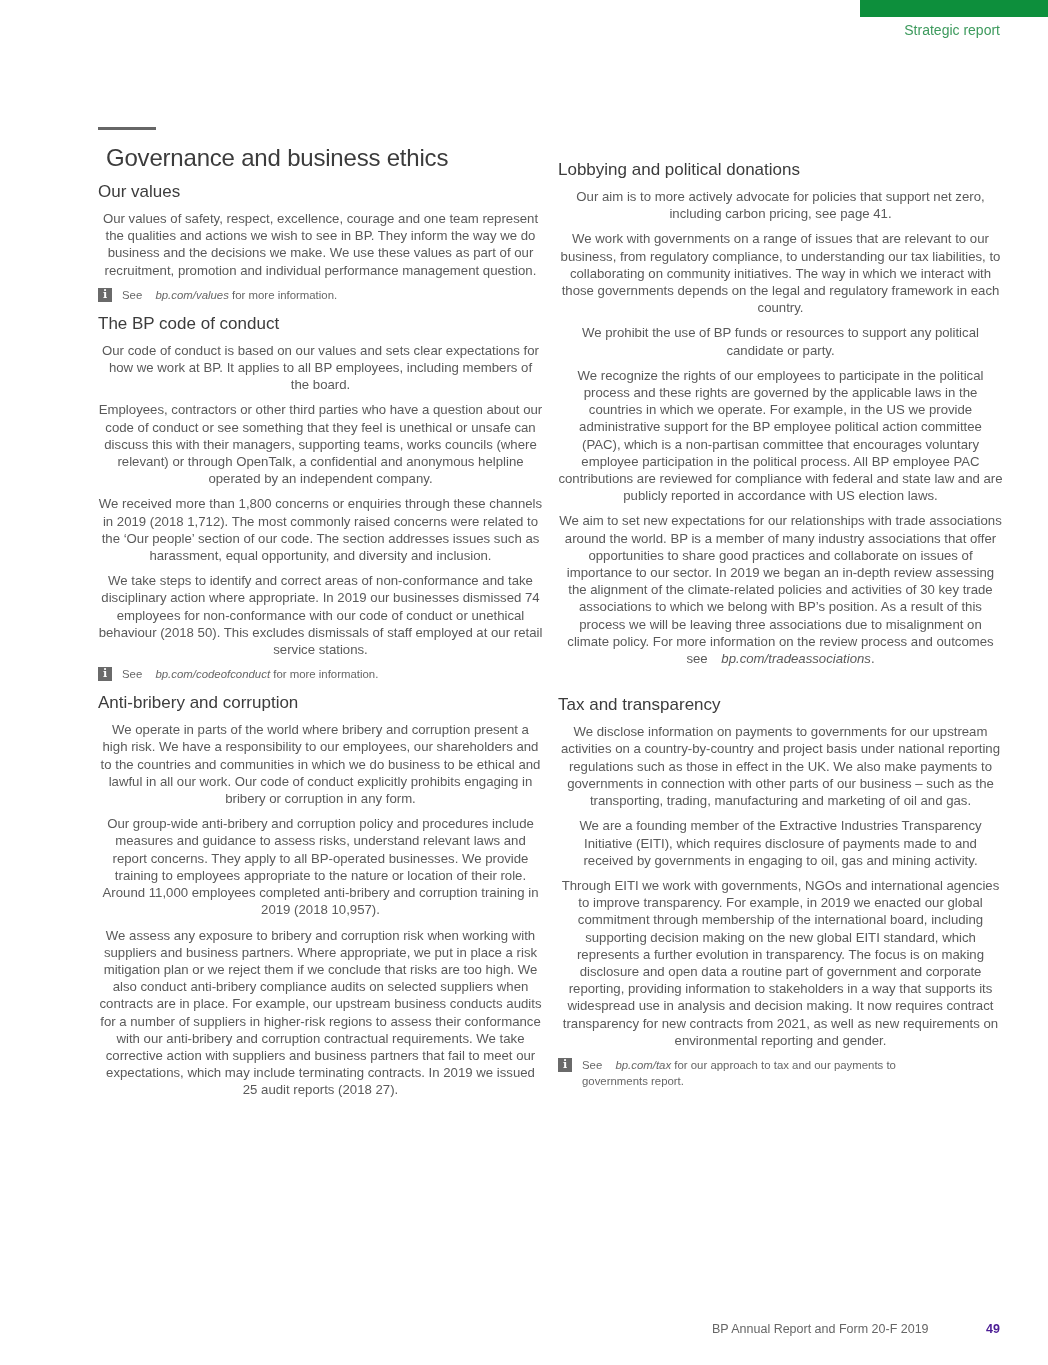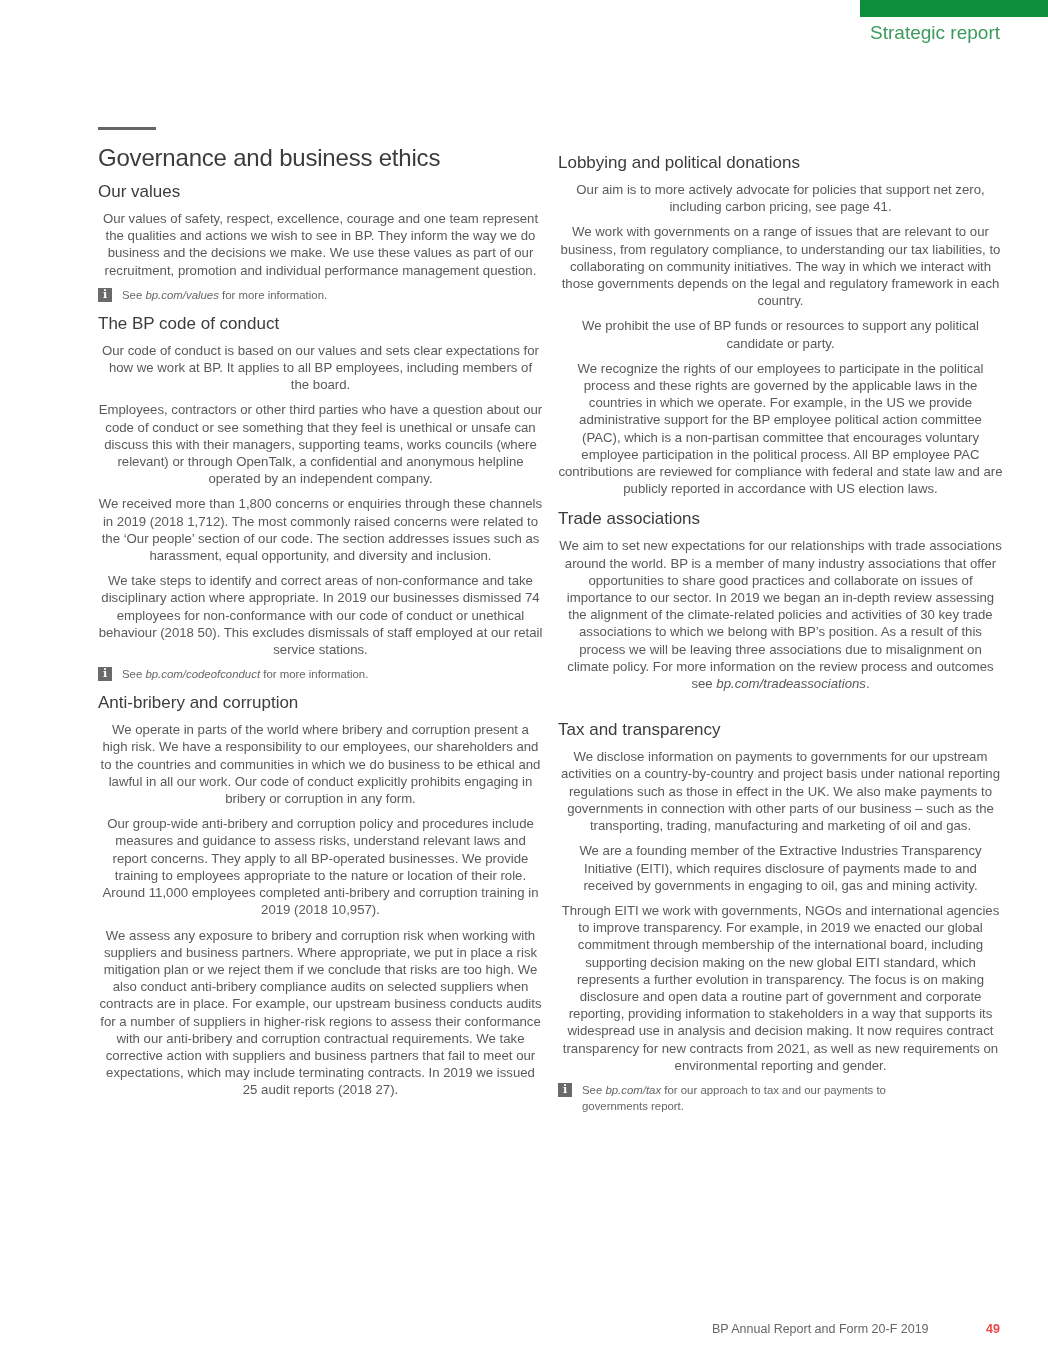--- a/index.html
+++ b/index.html
@@ -5,53 +5,53 @@
   html, body { margin: 0; padding: 0; background: #ffffff; }
   body {
     width: 1048px; height: 1365px; position: relative; overflow: hidden;
     font-family: "Liberation Sans", sans-serif; color: #555555;
   }
   .top-bar {
     position: absolute; left: 860px; top: 0; width: 188px; height: 17px;
     background: #0d8f3c;
   }
   .section-label {
-    position: absolute; right: 48px; top: 22px; font-size: 19px; color: #3d9a5d;
+    position: absolute; right: 48px; top: 22px; font-size: 14px; color: #3d9a5d;
   }
   .rule {
     position: absolute; left: 98px; top: 127px; width: 58px; height: 3px; background: #666666;
   }
   .col { position: absolute; top: 142px; width: 445px; }
   .col-left { left: 98px; }
   .col-right { left: 558px; width: 445px; }
   h1.page-title {
-    font-weight: normal; font-size: 24px; color: #3c3c3c; margin: 2px 0 10px 0; letter-spacing: -0.2px;
+    font-weight: normal; font-size: 24px; color: #3c3c3c; margin: 2px 0 10px 8px; letter-spacing: -0.2px;
   }
   h2 {
     font-weight: normal; font-size: 17px; color: #3c3c3c; margin: 0 0 8px 0;
   }
   p {
     font-size: 13.2px; line-height: 17.2px; margin: 0 0 8px 0; color: #5a5a5a; text-align: center;
   }
   .info-line {
     display: flex; align-items: flex-start; font-size: 11.4px; line-height: 16px; color: #666666;
     margin: 0 0 11px 0;
   }
   .info-icon {
     flex: 0 0 auto; width: 14px; height: 14px; background: #6a6a6a; color: #ffffff;
     font-weight: bold; font-size: 11px; line-height: 14px; text-align: center; margin-right: 10px;
     font-family: "DejaVu Serif", serif; margin-top: 1px;
   }
-  .info-text em, p em { font-style: italic; }
+  .info-text em, p em { font-style: italic; margin-left: 10px; }
   .gap-h2 { margin-top: 14px; }
   .footer {
     position: absolute; left: 712px; top: 1322px; font-size: 12.5px; color: #666666;
   }
   .page-num {
-    position: absolute; left: 986px; top: 1322px; font-size: 12.5px; font-weight: bold; color: #ef4444;
+    position: absolute; left: 986px; top: 1322px; font-size: 12.5px; font-weight: bold; color: #4c1d95;
   }
 </style>
 </head>
 <body>
 
 <div class="top-bar"></div>
 <div class="section-label">Strategic report</div>
 <div class="rule"></div>
 
 <div class="col col-left">
@@ -81,29 +81,28 @@
   <section>
     <h2>Anti-bribery and corruption</h2>
     <p>We operate in parts of the world where bribery and corruption present a high risk. We have a responsibility to our employees, our shareholders and to the countries and communities in which we do business to be ethical and lawful in all our work. Our code of conduct explicitly prohibits engaging in bribery or corruption in any form.</p>
     <p>Our group-wide anti-bribery and corruption policy and procedures include measures and guidance to assess risks, understand relevant laws and report concerns. They apply to all BP-operated businesses. We provide training to employees appropriate to the nature or location of their role. Around 11,000 employees completed anti-bribery and corruption training in 2019 (2018 10,957).</p>
     <p>We assess any exposure to bribery and corruption risk when working with suppliers and business partners. Where appropriate, we put in place a risk mitigation plan or we reject them if we conclude that risks are too high. We also conduct anti-bribery compliance audits on selected suppliers when contracts are in place. For example, our upstream business conducts audits for a number of suppliers in higher-risk regions to assess their conformance with our anti-bribery and corruption contractual requirements. We take corrective action with suppliers and business partners that fail to meet our expectations, which may include terminating contracts. In 2019 we issued 25 audit reports (2018 27).</p>
   </section>
 </div>
 
 <div class="col col-right">
   <section>
-    <h2 style="margin-top:11px;">Lobbying and political donations</h2>
+    <h2 style="margin-top:18px;">Lobbying and political donations</h2>
     <p>Our aim is to more actively advocate for policies that support net zero, including carbon pricing, see page 41.</p>
     <p>We work with governments on a range of issues that are relevant to our business, from regulatory compliance, to understanding our tax liabilities, to collaborating on community initiatives. The way in which we interact with those governments depends on the legal and regulatory framework in each country.</p>
     <p>We prohibit the use of BP funds or resources to support any political candidate or party.</p>
     <p>We recognize the rights of our employees to participate in the political process and these rights are governed by the applicable laws in the countries in which we operate. For example, in the US we provide administrative support for the BP employee political action committee (PAC), which is a non-partisan committee that encourages voluntary employee participation in the political process. All BP employee PAC contributions are reviewed for compliance with federal and state law and are publicly reported in accordance with US election laws.</p>
   </section>
 
   <section>
-    <h2 class="gap-h2" style="margin-top:12px;">Trade associations</h2>
     <p><span>We aim to set new expectations for our relationships with trade associations around the world. BP is a member of many industry associations that offer opportunities to share good practices and collaborate on issues of importance to our sector. In 2019 we began an in-depth review assessing the alignment of the climate-related policies and activities of 30 key trade associations to which we belong with BP’s position. As a result of this process we will be leaving three associations due to misalignment on climate policy. For more information on the review process and outcomes see </span><em>bp.com/tradeassociations</em><span>.</span></p>
   </section>
 
   <section>
     <h2 class="gap-h2" style="margin-top:28px;">Tax and transparency</h2>
     <p>We disclose information on payments to governments for our upstream activities on a country-by-country and project basis under national reporting regulations such as those in effect in the UK. We also make payments to governments in connection with other parts of our business – such as the transporting, trading, manufacturing and marketing of oil and gas.</p>
     <p>We are a founding member of the Extractive Industries Transparency Initiative (EITI), which requires disclosure of payments made to and received by governments in engaging to oil, gas and mining activity.</p>
     <p>Through EITI we work with governments, NGOs and international agencies to improve transparency. For example, in 2019 we enacted our global commitment through membership of the international board, including supporting decision making on the new global EITI standard, which represents a further evolution in transparency. The focus is on making disclosure and open data a routine part of government and corporate reporting, providing information to stakeholders in a way that supports its widespread use in analysis and decision making. It now requires contract transparency for new contracts from 2021, as well as new requirements on environmental reporting and gender.</p>
     <div class="info-line">
       <span class="info-icon">i</span>

